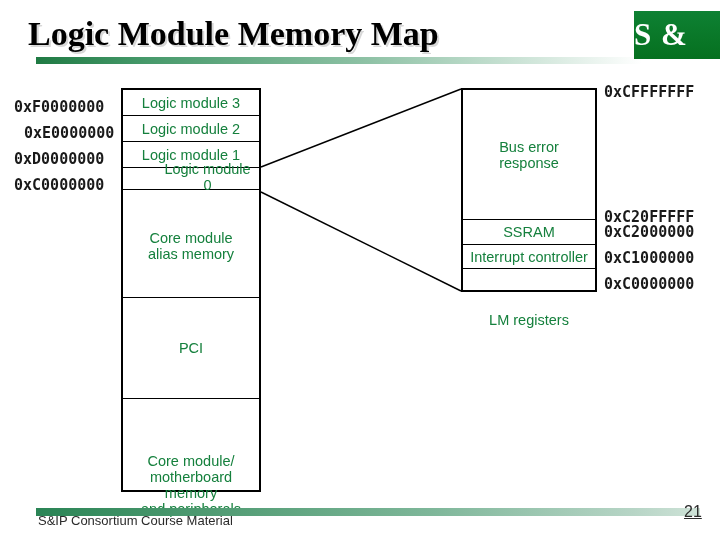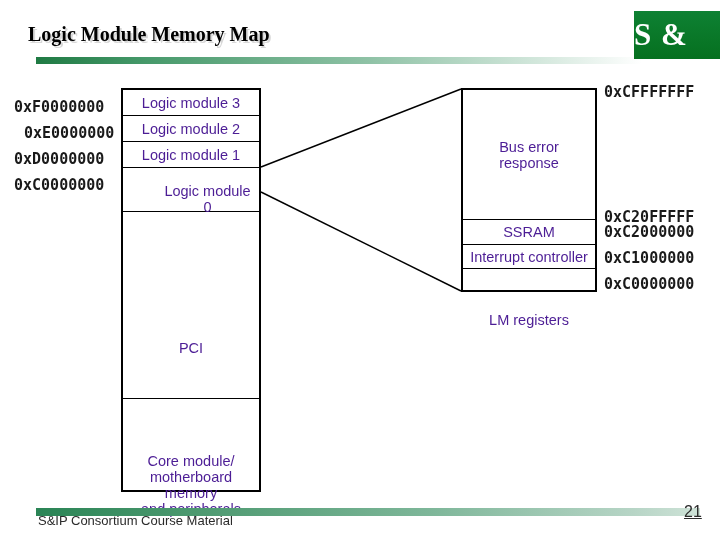--- a/index.html
+++ b/index.html
@@ -21,21 +21,21 @@
     height: 540px;
   }
 
   
   .title {
     position: absolute;
     left: 28px;
     top: 17px;
     font-family: "Liberation Serif", serif;
     font-weight: bold;
-    font-size: 20px;
+    font-size: 34px;
     line-height: 34px;
     color: #000000;
     letter-spacing: 0px;
     white-space: nowrap;
     text-shadow: 2px 2px 0px #d8d8d8;
   }
   .title-rule {
     position: absolute;
     left: 36px;
     top: 57px;
@@ -83,21 +83,21 @@
   .row {
     position: absolute;
     box-sizing: border-box;
     left: 0;
     width: 100%;
     border-bottom: 1px solid #000000;
     display: flex;
     align-items: center;
     justify-content: center;
     text-align: center;
-    color: #4c1d95;
+    color: #15803d;
     font-size: 14.5px;
     line-height: 16px;
   }
   .row.last {
     border-bottom: none;
     margin-top: 40px;
   }
   .row span {
     display: block;
     padding: 0 4px;
@@ -165,22 +165,26 @@
     <div class="mapbox" style="left:121px; top:88px; width:140px; height:404px;">
       <div class="row" style="top:0px; height:26px;">
         <span>Logic module 3</span>
       </div>
       <div class="row" style="top:26px; height:26px;text-align:center;">
         <span>Logic module 2</span>
       </div>
       <div class="row" style="top:52px; height:26px;">
         <span>Logic module 1</span>
       </div>
-      <div class="row" style="top:96px; height:26px;padding-left:33px;">
+      <div class="row" style="top:74px; height:26px;padding-left:33px;">
         <span>Logic module 0</span>
+      </div>
+      <div class="row" style="top:104px; height:104px; white-space:pre-line;">
+        <span>Core module
+alias memory</span>
       </div>
       <div class="row last" style="top:309px; height:91px; white-space:pre-line;">
         <span>Core module/
 motherboard
 memory
 and peripherals</span>
       </div>
       <div class="row" style="top:208px; height:101px;">
         <span>PCI</span>
       </div>

